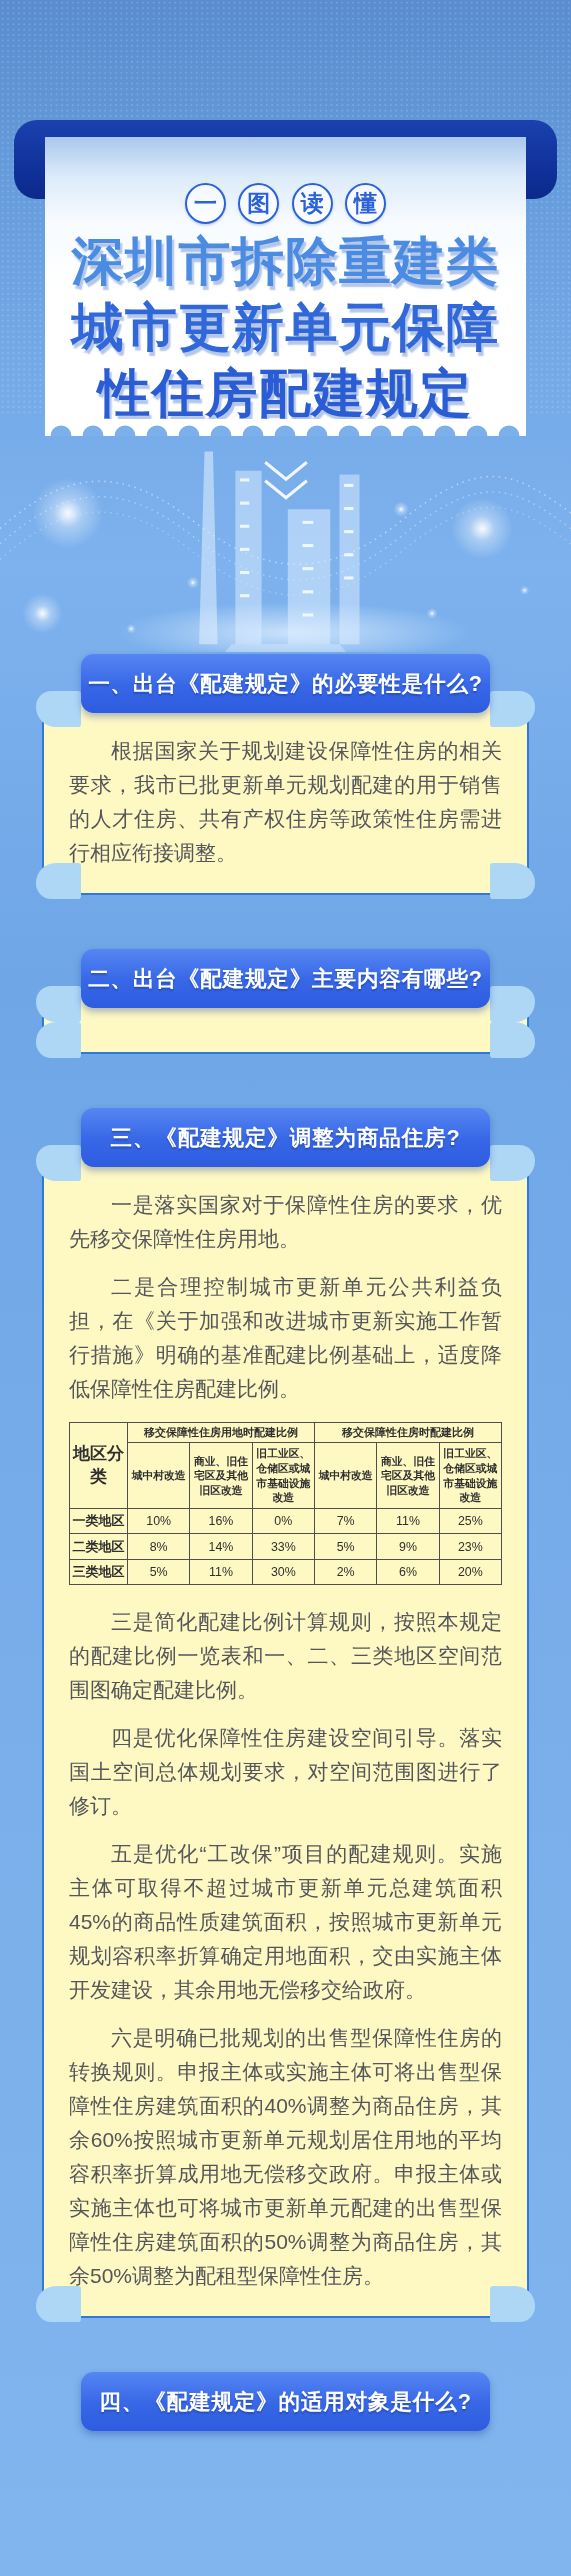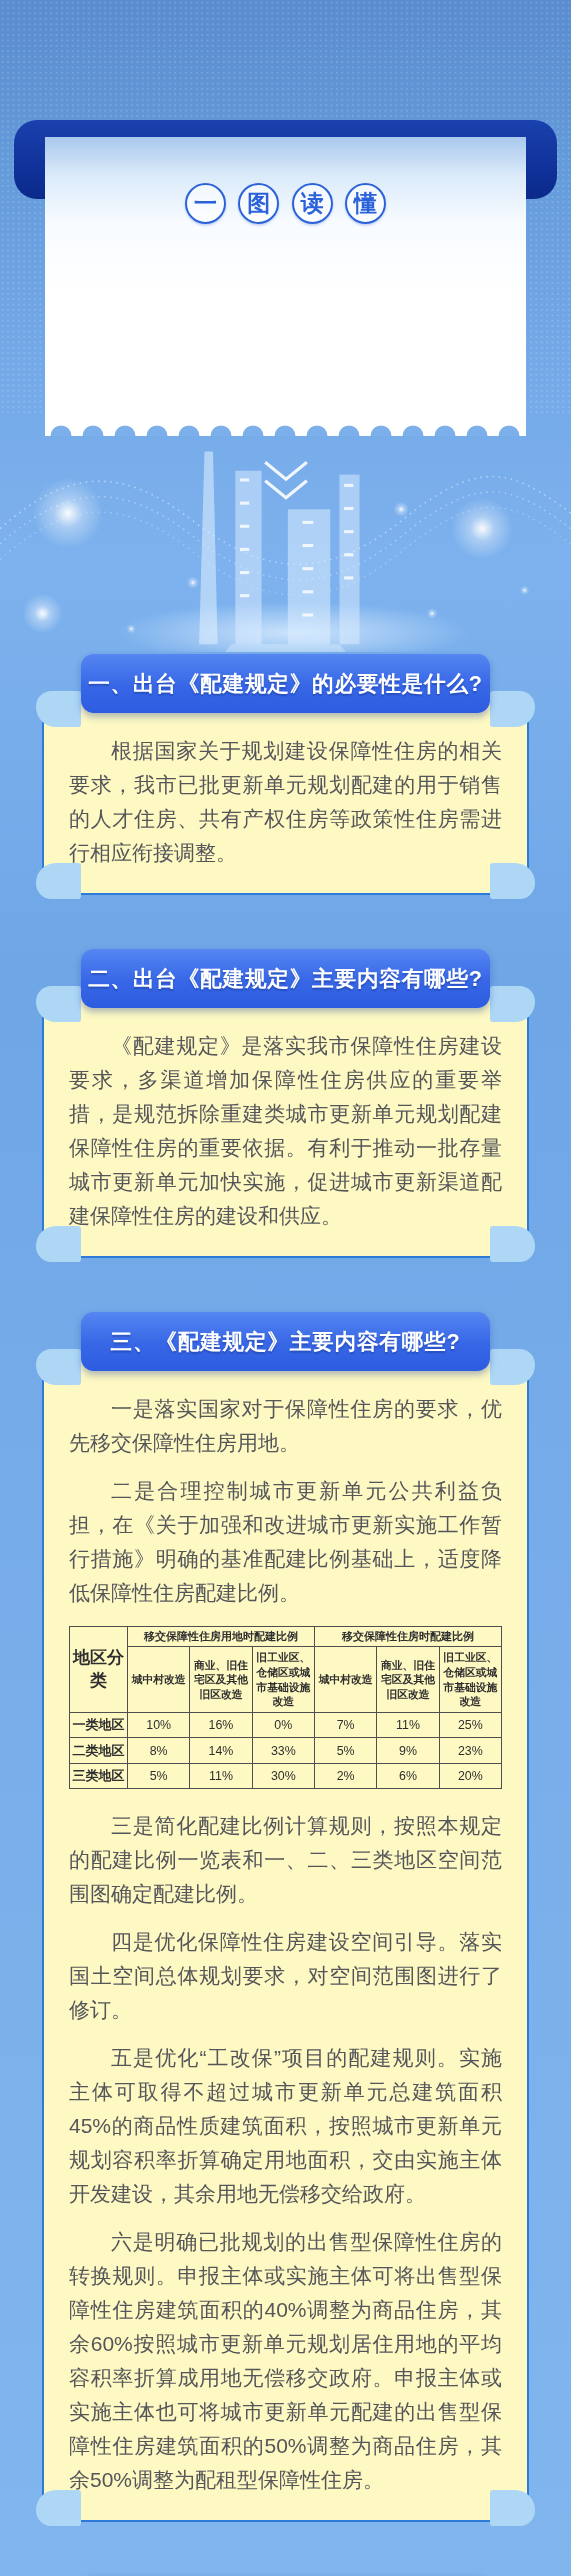--- a/index.html
+++ b/index.html
@@ -91,20 +91,25 @@
 <div class="dots-overlay"></div>
 
 <div class="header">
   <div class="navy-bar"></div>
   <div class="hcard">
     <div class="badges">
       <span class="badge">一</span>
       <span class="badge">图</span>
       <span class="badge">读</span>
       <span class="badge">懂</span>
+    </div>
+    <div class="main-title">
+      <span class="t-line t1">深圳市拆除重建类</span>
+      <span class="t-line t2">城市更新单元保障</span>
+      <span class="t-line t3">性住房配建规定</span>
     </div>
   </div>
   <div class="hcard-scallop"></div>
 </div>
 
 <div class="deco">
   <svg class="chevron" width="54" height="45" viewBox="0 0 70 58">
     <polyline points="8,4 35,26 62,4" fill="none" stroke="rgba(255,255,255,.9)" stroke-width="4"></polyline>
     <polyline points="8,28 35,50 62,28" fill="none" stroke="rgba(255,255,255,.9)" stroke-width="4"></polyline>
   </svg>
@@ -169,26 +174,25 @@
     </div>
   </div>
 
   <div class="section">
     <div class="pill">二、出台《配建规定》主要内容有哪些?</div>
     <div class="card">
       <span class="ear tl"></span>
       <span class="ear tr"></span>
       <span class="ear bl"></span>
       <span class="ear br"></span>
-      <p class="para">《配建规定》是落实我市保障性住房建设要求，多渠道增加保障性住房供应的重要举措，是规范拆除重建类城市更新单元规划配建保障性住房的重要依据。有利于推动一批存量城市更新单元加快实施，促进城市更新渠道配建保障性住房的建设和供应。</p>
-    </div>
-  </div>
-
-  <div class="section">
-    <div class="pill">三、《配建规定》主要内容有哪些?</div>
+    </div>
+  </div>
+
+  <div class="section">
+    <div class="pill">三、《配建规定》调整为商品住房?</div>
     <div class="card">
       <span class="ear tl"></span>
       <span class="ear tr"></span>
       <span class="ear bl"></span>
       <span class="ear br"></span>
       <p class="para">一是落实国家对于保障性住房的要求，优先移交保障性住房用地。</p>
       <p class="para">二是合理控制城市更新单元公共利益负担，在《关于加强和改进城市更新实施工作暂行措施》明确的基准配建比例基础上，适度降低保障性住房配建比例。</p>
 
       <table class="ratio">
         <tbody>

